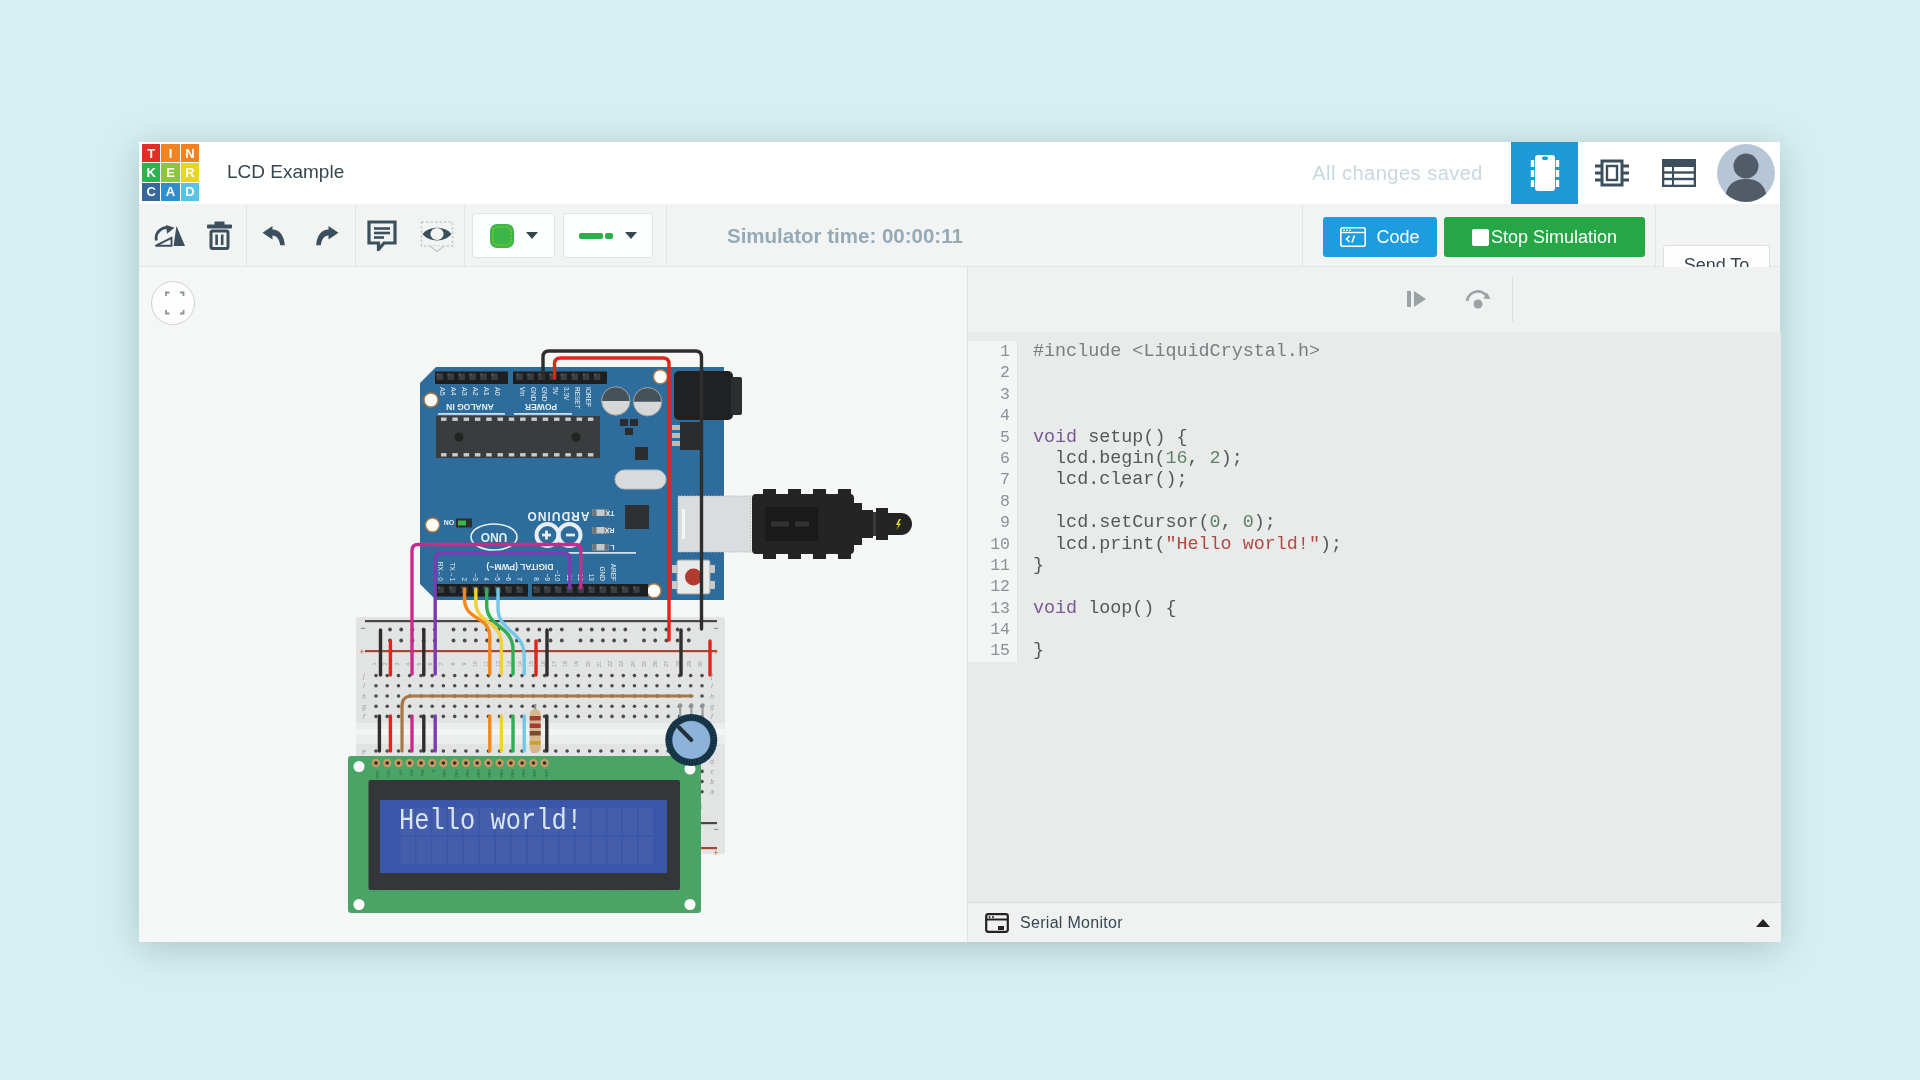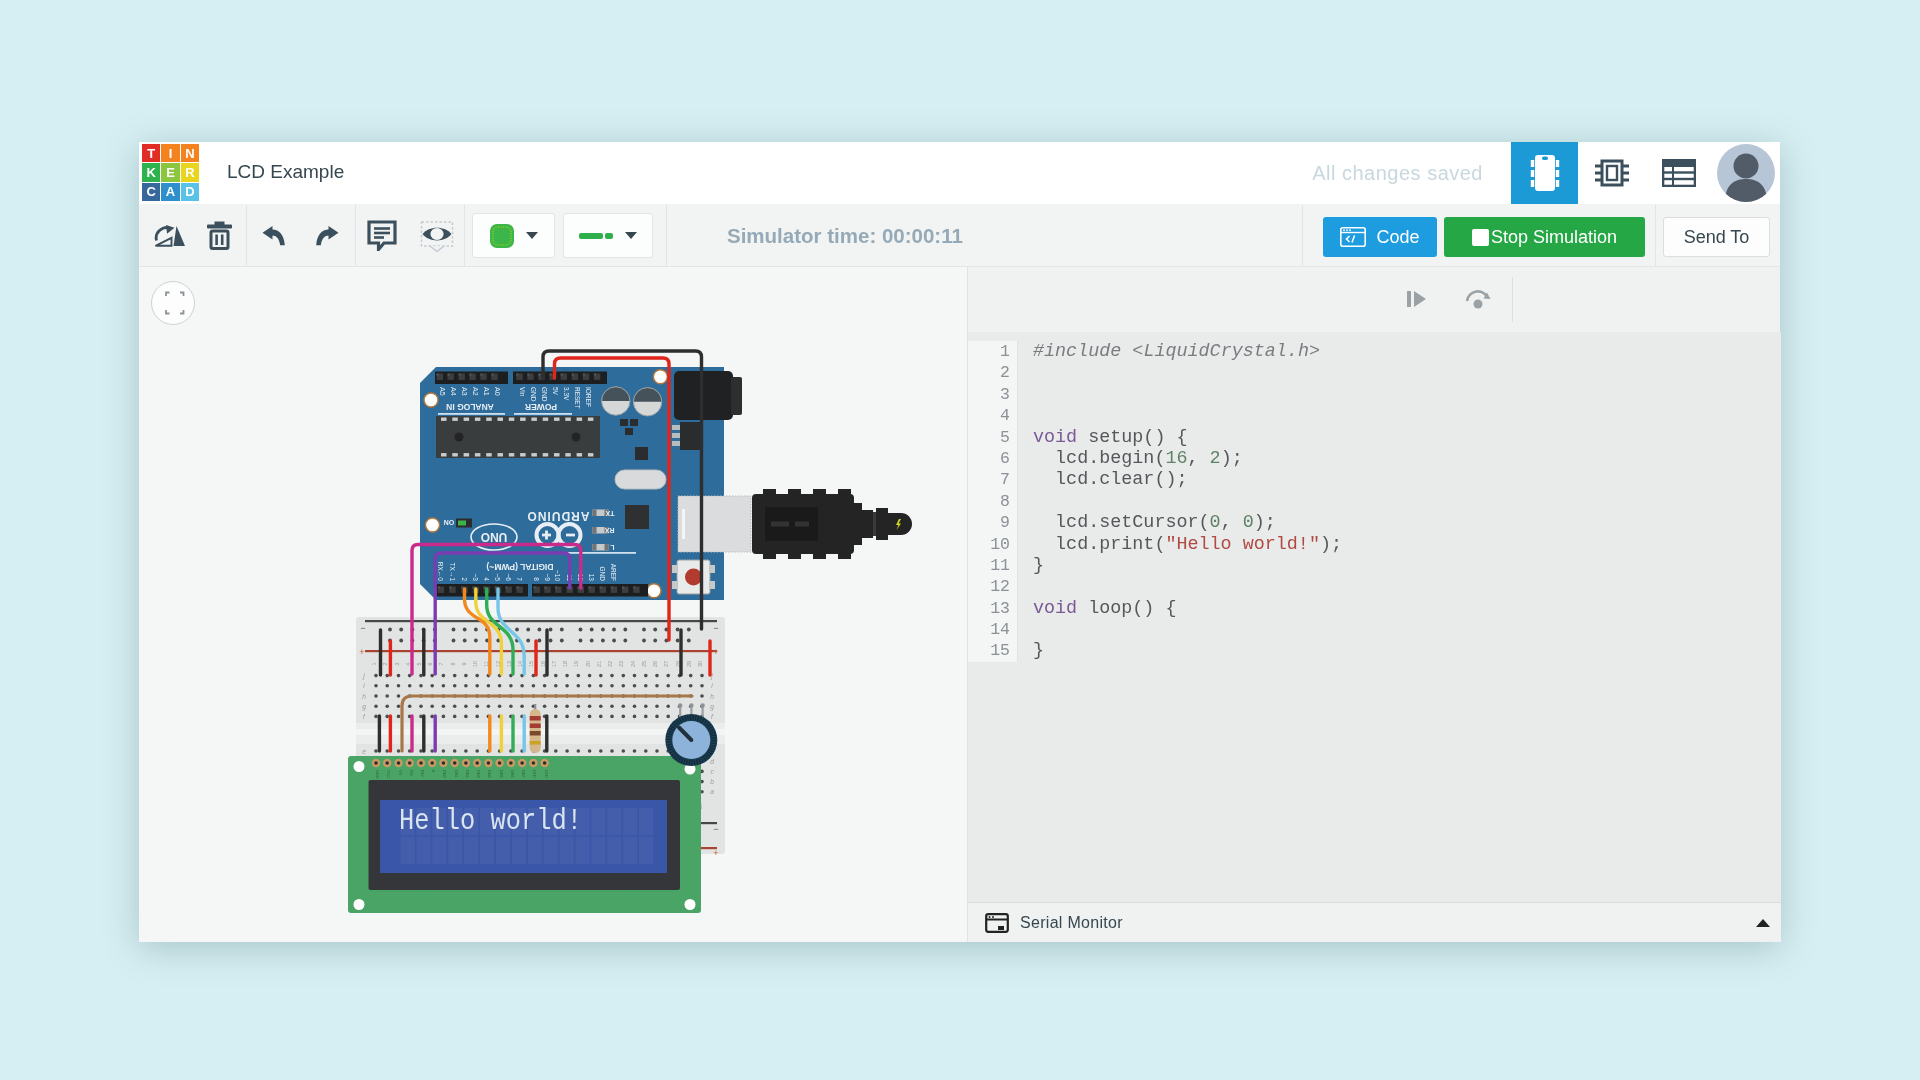--- a/index.html
+++ b/index.html
@@ -27,40 +27,40 @@
   border-radius:3px; display:flex; align-items:center; justify-content:center; gap:12px; }
 .caret { width:0; height:0; border-left:6.5px solid transparent; border-right:6.5px solid transparent;
   border-top:7.5px solid #36474f; }
 .simtime { position:absolute; left:548px; top:0; height:63px; line-height:63px; font-size:20.5px;
   font-weight:bold; color:#95aab6;margin-left:40px; }
 .btn { position:absolute; top:13px; height:40px; border-radius:3px; display:flex; align-items:center;
   justify-content:center; font-size:18px; }
 .btn.code { left:1184px; width:114px; background:#1d9ce0; color:#fff; gap:10px; }
 .btn.stop { left:1305px; width:201px; background:#25a746; color:#fff; gap:2px; }
 .stopsq { width:17px; height:17px; background:#fff; border-radius:2px; }
-.btn.sendto { left:1524px; width:107px; background:#fdfdfd; border:1px solid #dadedf; color:#36474f; }
+.btn.sendto { left:1524px; width:107px; background:#fdfdfd; border:1px solid #dadedf; color:#36474f;margin-top:28px; }
 
 .canvas { position:absolute; left:0; top:125px; width:828px; height:675px; background:#f5f6f6; }
 
 .panel { position:absolute; left:828px; top:125px; width:813px; height:675px; background:#f0f2f2;
   border-left:1px solid #e0e3e3; }
 .phead { position:absolute; left:0; top:0; width:100%; height:65px; }
 .pico { position:absolute; top:20px; }
 .psep { position:absolute; left:544px; top:10px; width:1px; height:45px; background:#dcdfdf; }
 .pdrop { position:absolute; left:555px; top:11px; width:248px; height:44px; background:#fff;
   border:1px solid #e0e3e3; border-radius:4px; line-height:42px; font-size:15.5px; color:#36474f;
   padding-left:23px; }
 .pdrop .caret { position:absolute; right:26px; top:18px; }
 .codewrap { position:absolute; left:0; top:65px; width:813px; height:570px; background:#e9eaea;
   font-family:"Liberation Mono", monospace; font-size:18.4px; overflow:hidden; }
 .cl { display:flex; height:21.4px; line-height:21.4px; white-space:pre; }
 .ln { width:50px; background:#f4f5f5; color:#8b9196; text-align:right; padding-right:7px;
   font-size:16.5px; flex:none; border-right:1px solid #e2e4e4; }
 .cc { padding-left:15px; color:#55585a; }
-.cm-m { color:#7a7d80;font-style:italic; }
+.cm-m { color:#7a7d80; }
 .cm-k { color:#7a5a96; }
 .cm-t { color:#55585a; }
 .cm-n { color:#5f8266; }
 .cm-s { color:#b04a42; }
 .codepad { height:9px; }
 .serial { position:absolute; left:0; top:635px; width:813px; height:40px; background:#f0f2f2;
   border-top:1px solid #dbdede; display:flex; align-items:center; }
 .serial svg { margin-left:17px; }
 .serial .lbl { margin-left:11px; font-size:16px; letter-spacing:0.3px; color:#36474f; }
 .serial .up { position:absolute; right:11px; width:0; height:0; border-left:7px solid transparent;

